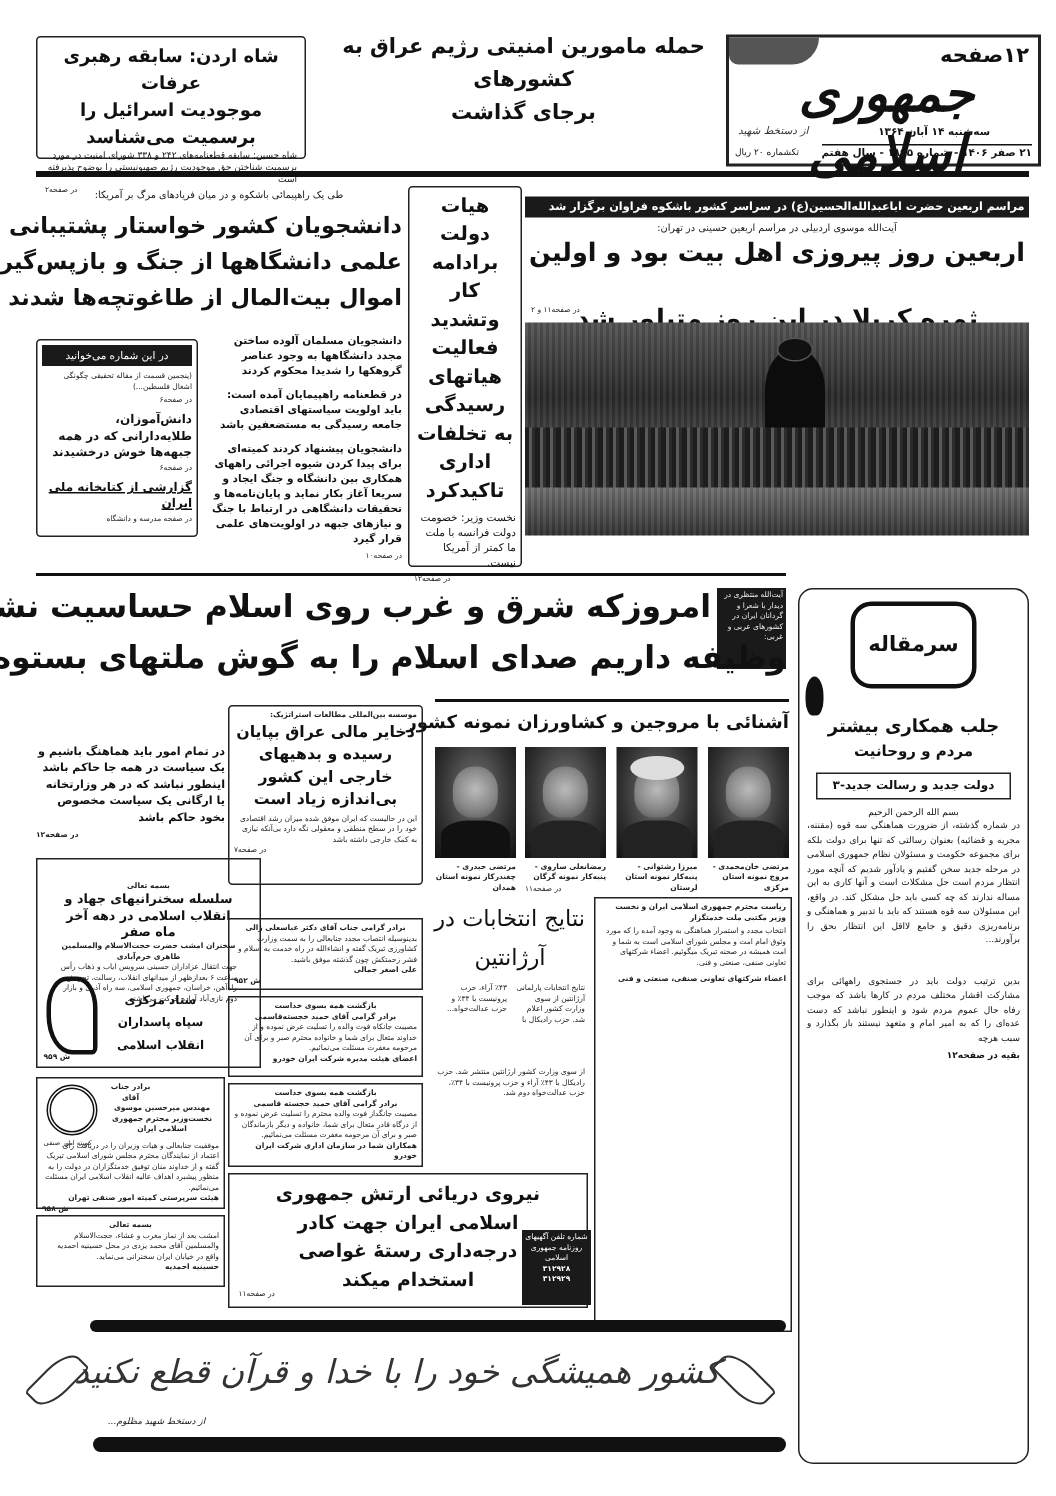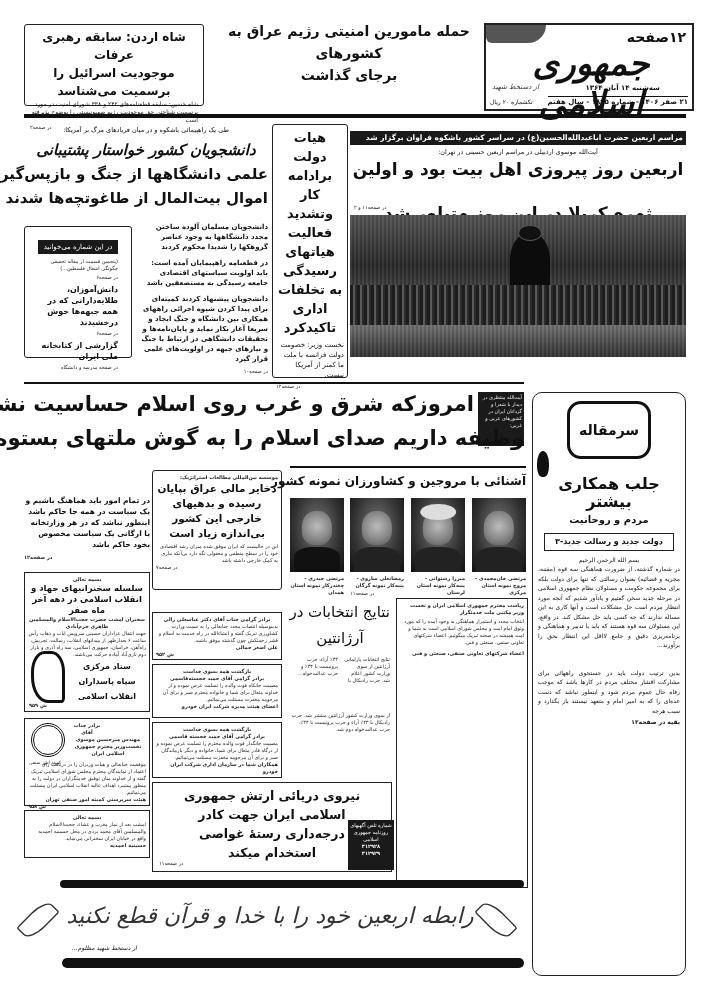--- a/index.html
+++ b/index.html
@@ -59,59 +59,59 @@
   <div class="abs" style="left:0; top:70px; width:336px; height:40px; background:repeating-linear-gradient(90deg, #1d1d1d 0 3px, #5a5a5a 3px 5px, #2b2b2b 5px 7px);"></div>
 </div>
 
 <div class="abs box" style="left:272px; top:124px; width:76px; height:254px; padding:3px 3px;">
   <div class="bold c" style="font-size:13px; line-height:19px;">هیات دولت برادامه کار وتشدید فعالیت هیاتهای رسیدگی به تخلفات اداری تاکیدکرد</div>
   <div class="small" style="font-size:7px; line-height:10px; margin-top:3px;">نخست وزیر: خصومت دولت فرانسه با ملت ما کمتر از آمریکا نیست.</div>
   <div class="tiny" style="text-align:left; margin-top:3px;">در صفحه۱۲</div>
 </div>
 
 <div class="abs c" style="left:24px; top:126px; width:244px; font-size:6.5px;">طی یک راهپیمائی باشکوه و در میان فریادهای مرگ بر آمریکا:</div>
-<div class="abs c bold" style="left:24px; top:138px; width:244px; font-size:15px; line-height:24px; white-space:nowrap;font-style:italic;">دانشجویان کشور خواستار پشتیبانی</div>
+<div class="abs c bold" style="left:24px; top:138px; width:244px; font-size:15px; line-height:24px; white-space:nowrap;">دانشجویان کشور خواستار پشتیبانی</div>
 <div class="abs c bold" style="left:24px; top:162px; width:244px; font-size:15px; line-height:24px; white-space:nowrap;">علمی دانشگاهها از جنگ و بازپس‌گیری</div>
 <div class="abs c bold" style="left:24px; top:186px; width:244px; font-size:15px; line-height:24px; white-space:nowrap;">اموال بیت‌المال از طاغوتچه‌ها شدند</div>
 
 <div class="abs" style="left:138px; top:222px; width:130px;">
   <div class="bold" style="font-size:7px; line-height:10px; margin-bottom:6px;">دانشجویان مسلمان آلوده ساختن مجدد دانشگاهها به وجود عناصر گروهکها را شدیدا محکوم کردند</div>
   <div class="bold" style="font-size:7px; line-height:10px; margin-bottom:6px;">در قطعنامه راهپیمایان آمده است: باید اولویت سیاستهای اقتصادی جامعه رسیدگی به مستضعفین باشد</div>
   <div class="bold" style="font-size:7px; line-height:10px;">دانشجویان پیشنهاد کردند کمیته‌ای برای پیدا کردن شیوه اجرائی راههای همکاری بین دانشگاه و جنگ ایجاد و سریعا آغاز بکار نماید و پایان‌نامه‌ها و تحقیقات دانشگاهی در ارتباط با جنگ و نیازهای جبهه در اولویت‌های علمی قرار گیرد</div>
   <div class="tiny" style="margin-top:4px; text-align:right;">در صفحه۱۰</div>
 </div>
 
-<div class="abs box" style="left:24px; top:226px; width:108px; height:132px; padding:13px;">
+<div class="abs box" style="left:24px; top:226px; width:108px; height:132px; padding:3px;">
   <div class="dark c" style="font-size:7px; line-height:14px; margin-bottom:4px;">در این شماره می‌خوانید</div>
   <div>
     <div class="tiny">(پنجمین قسمت از مقاله تحقیقی چگونگی اشغال فلسطین...)</div>
     <div class="tiny" style="margin:2px 0 3px;">در صفحه۶</div>
   </div>
   <div>
     <div class="bold" style="font-size:8px; line-height:11px;">دانش‌آموزان، طلایه‌دارانی که در همه جبهه‌ها خوش درخشیدند</div>
     <div class="tiny" style="margin:2px 0 3px;">در صفحه۶</div>
   </div>
   <div>
-    <div class="bold" style="font-size:8px; line-height:11px;">گزارشی از کتابخانه ملی ایران</div>
+    <div class="bold" style="font-size:8px; line-height:11px;text-decoration:underline;">گزارشی از کتابخانه ملی ایران</div>
     <div class="tiny" style="margin-top:2px;">در صفحه مدرسه و دانشگاه</div>
   </div>
 </div>
 
 <div class="abs rule" style="left:24px; top:382px; width:500px; height:2px;"></div>
 
 <div class="abs bold" style="left:24px; top:388px; width:450px; font-size:21px; line-height:32px; text-align:right; white-space:nowrap;">امروزکه شرق و غرب روی اسلام حساسیت نشان می‌دهند</div>
 <div class="abs dark" style="left:478px; top:392px; width:46px; height:54px; font-size:5px; line-height:7px; padding:2px; color:#eee;">آیت‌الله منتظری در دیدار با شعرا و گردانان ایران در کشورهای عربی و غربی:</div>
 <div class="abs bold" style="left:24px; top:422px; width:500px; font-size:21px; line-height:32px; text-align:right; white-space:nowrap;">وظیفه داریم صدای اسلام را به گوش ملتهای بستوه آمده برسانیم</div>
 
 <div class="abs box" style="left:532px; top:392px; width:154px; height:584px; border-radius:10px; padding:4px 5px;">
   <div class="c" style="margin:4px auto 0; width:84px; height:58px; border:3px solid #111; border-radius:14px; display:flex; align-items:center; justify-content:center;">
     <span class="bold" style="font-size:14px;">سرمقاله</span>
   </div>
   <div class="abs" style="left:4px; top:58px; width:12px; height:26px; background:#111; border-radius:50% 50% 40% 40%;"></div>
-  <div class="bold c" style="font-size:16px; line-height:18px; margin-top:16px;">جلب همکاری بیشتر</div>
+  <div class="bold c" style="font-size:12px; line-height:18px; margin-top:16px;">جلب همکاری بیشتر</div>
   <div class="bold c" style="font-size:10px; line-height:18px;">مردم و روحانیت</div>
   <div class="c box bold" style="font-size:8px; line-height:16px; margin:4px 6px; border-radius:0;">دولت جدید و رسالت جدید-۳</div>
   <div class="c" style="font-size:6px; line-height:9px;">بسم الله الرحمن الرحیم</div>
   <div style="font-size:6px; line-height:9.5px; text-align:justify;">در شماره گذشته، از ضرورت هماهنگی سه قوه (مقننه، مجریه و قضائیه) بعنوان رسالتی که تنها برای دولت بلکه برای مجموعه حکومت و مسئولان نظام جمهوری اسلامی در مرحله جدید سخن گفتیم و یادآور شدیم که آنچه مورد انتظار مردم است حل مشکلات است و آنها کاری به این مساله ندارند که چه کسی باید حل مشکل کند. در واقع، این مسئولان سه قوه هستند که باید با تدبیر و هماهنگی و برنامه‌ریزی دقیق و جامع لااقل این انتظار بحق را برآورند...</div>
   <div style="font-size:6px; line-height:9.5px; text-align:justify; margin-top:18px;">بدین ترتیب دولت باید در جستجوی راههائی برای مشارکت اقشار مختلف مردم در کارها باشد که موجب رفاه حال عموم مردم شود و اینطور نباشد که دست عده‌ای را که به امیر امام و متعهد نیستند باز بگذارد و سبب هرچه</div>
   <div class="bold" style="font-size:6px; margin-top:3px;">بقیه در صفحه۱۲</div>
 </div>
 
 <div class="abs rule" style="left:290px; top:466px; width:236px; height:1.5px;"></div>
 <div class="abs bold" style="left:290px; top:470px; width:236px; font-size:12px; line-height:22px; text-align:right; white-space:nowrap;">آشنائی با مروجین و کشاورزان نمونه کشور</div>
@@ -147,21 +147,21 @@
   <div class="tiny bold" style="margin-top:3px; text-align:left;">در صفحه۱۲</div>
 </div>
 
 <div class="abs box" style="left:152px; top:470px; width:130px; height:120px; padding:3px;">
   <div class="tiny bold">موسسه بین‌المللی مطالعات استراتژیک:</div>
   <div class="bold c" style="font-size:10.5px; line-height:15px;">ذخایر مالی عراق بپایان رسیده و بدهیهای خارجی این کشور بی‌اندازه زیاد است</div>
   <div class="tiny" style="margin-top:2px;">این در حالیست که ایران موفق شده میزان رشد اقتصادی خود را در سطح منطقی و معقولی نگه دارد بی‌آنکه نیازی به کمک خارجی داشته باشد</div>
   <div class="tiny" style="text-align:left;">در صفحه۷</div>
 </div>
 
-<div class="abs box" style="left:24px; top:572px; width:126px; height:140px; padding:3px; border-radius:0;">
+<div class="abs box" style="left:24px; top:572px; width:150px; height:140px; padding:15px; border-radius:0;">
   <div class="c tiny bold">بسمه تعالی</div>
   <div class="c bold" style="font-size:8.5px; line-height:11px;">سلسله سخنرانیهای جهاد و انقلاب اسلامی در دهه آخر ماه صفر</div>
   <div class="c tiny bold">سخنران امشب حضرت حجت‌الاسلام والمسلمین طاهری خرم‌آبادی</div>
   <div class="tiny">جهت انتقال عزاداران حسینی سرویس ایاب و ذهاب رأس ساعت ۶ بعدازظهر از میدانهای انقلاب، رسالت، تجریش، راه‌آهن، خراسان، جمهوری اسلامی، سه راه آذری و بازار دوم نازی‌آباد آماده حرکت می‌باشند.</div>
   <div class="abs" style="left:6px; top:78px; width:34px; height:52px; border:3px solid #111; border-radius:40% 40% 10% 50%;"></div>
   <div class="abs bold c" style="left:44px; top:86px; width:76px; font-size:8px; line-height:15px;">
     <div>ستاد مرکزی</div>
     <div>سپاه پاسداران</div>
     <div>انقلاب اسلامی</div>
   </div>
@@ -224,15 +224,15 @@
 
 <div class="abs dark c" style="left:348px; top:820px; width:46px; height:50px; padding:2px; font-size:5px; line-height:7px;">
   <div>شماره تلفن آگهیهای روزنامه جمهوری اسلامی</div>
   <div class="bold">۳۱۲۹۲۸</div>
   <div class="bold">۳۱۲۹۲۹</div>
 </div>
 
 <div class="abs rule" style="left:60px; top:880px; width:464px; height:8px; border-radius:4px;"></div>
 <div class="abs" style="left:24px; top:890px; width:28px; height:60px; border:2px solid #333; border-radius:50% 10% 50% 10%; transform:rotate(45deg) scale(0.7);"></div>
 <div class="abs" style="left:482px; top:890px; width:28px; height:60px; border:2px solid #333; border-radius:10% 50% 10% 50%; transform:rotate(-45deg) scale(0.7);"></div>
-<div class="abs c" style="left:60px; top:896px; width:420px; font-family:'DejaVu Serif', serif; font-style:italic; font-size:22px; line-height:40px; color:#333; white-space:nowrap;">رابطه اربعین خود را با خدا و قرآن قطع نکنید</div>
+<div class="abs c" style="left:60px; top:896px; width:420px; font-family:'DejaVu Serif', serif; font-style:italic; font-size:22px; line-height:40px; color:#333; white-space:nowrap;">کشور همیشگی خود را با خدا و قرآن قطع نکنید</div>
 <div class="abs" style="left:72px; top:944px; font-size:6px; font-style:italic;">از دستخط شهید مظلوم...</div>
 <div class="abs rule" style="left:62px; top:958px; width:462px; height:10px; border-radius:6px;"></div>
 
 </body></html>

